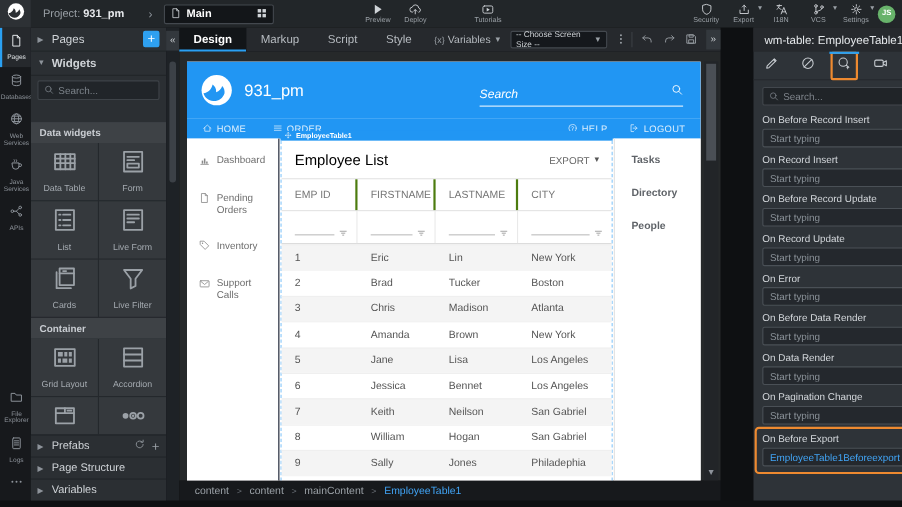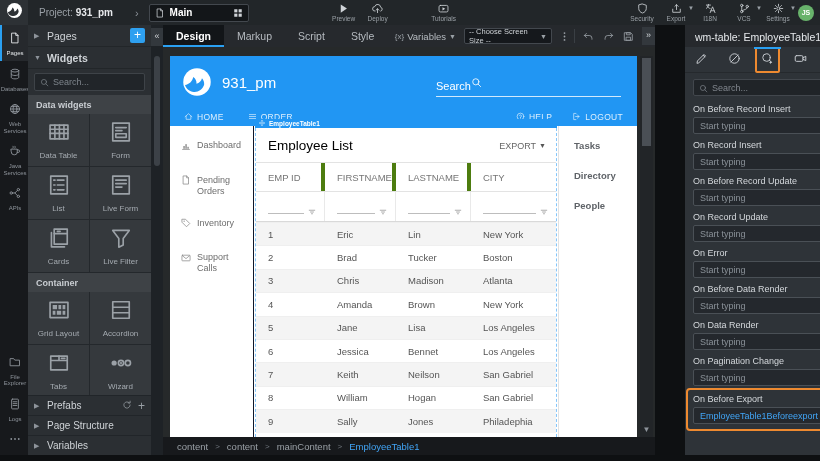--- a/index.html
+++ b/index.html
@@ -97,22 +97,22 @@
   .canvas { position:absolute; left:163px; top:47px; width:492px; height:390px; background:#26292a; }
   .app { position:absolute; left:7px; top:9px; width:467px; height:381px; background:#fff; overflow:hidden; }
   .canvas-scroll { position:absolute; left:477px; top:9px; width:13px; height:381px; background:#222528; }
   .cs-thumb { position:absolute; left:2px; top:2px; width:9px; height:88px; background:#4a4f55; }
   .cs-down { position:absolute; bottom:3px; left:0; width:13px; text-align:center; color:#8d939a; font-size:8px; }
 
   .app-header { height:52px; background:#2196f3; display:flex; align-items:center; padding:0 12px; }
   .app-logo svg { width:30px; height:30px; display:block; }
   .app-title { color:#fff; font-size:15px; margin-left:10px; }
   .app-search { margin-left:auto; margin-right:4px; width:185px; height:30px; display:flex;
-    align-items:flex-end; justify-content:flex-start; padding-bottom:4px;
-    border-bottom:1px solid rgba(255,255,255,.8); color:#fff; cursor:text; }
+    align-items:flex-end; justify-content:space-between; padding-bottom:4px;
+    border-bottom:1px solid rgba(255,255,255,.8); color:#fff; cursor:text;font-style:italic; }
   .app-search .slabel { font-size:11px; }
   .app-search .icon svg { width:11px; height:11px; }
   .app-nav { height:18px; background:#2196f3; display:flex; align-items:center; padding:0 14px; gap:24px; }
   .nav-item { display:flex; align-items:center; gap:4px; color:#ddeffd; font-size:8.5px;
     letter-spacing:.3px; cursor:pointer; white-space:nowrap; }
   .nav-item .icon svg { width:9px; height:9px; }
   .nav-right { margin-left:auto; display:flex; gap:20px; }
 
   .app-side { position:absolute; left:0; top:70px; bottom:0; width:84px; border-right:1px solid #0f172a;
     padding:14px 4px 0 11px; background:#fff; }
@@ -126,21 +126,21 @@
   .widget-tag .icon svg { width:6px; height:6px; }
   .tbl-card { position:absolute; top:9px; left:0; right:0; bottom:0; background:#fff;
     border-left:1px dashed #85c6fa; border-right:1px dashed #85c6fa; }
   .tbl-title-row { display:flex; align-items:center; padding:10px 10px 9px 12px; }
   .tbl-title { font-size:13.5px; color:#000000; }
   .export-btn { margin-left:auto; display:flex; align-items:center; gap:3px; font-size:9px;
     color:#666; cursor:pointer; }
   .export-btn .ecaret { font-size:7px; color:#555; }
   .tbl-head, .filter-row, .trow { display:flex; }
   .tbl-head { border-top:1px solid #e3e3e3; }
-  .th { padding:9px 0 8px 12px; font-size:9.5px; color:#757575; border-right:4px solid #4d7c0f; }
+  .th { padding:9px 0 8px 12px; font-size:9.5px; color:#757575; border-right:2px solid #4d7c0f; }
   .th:last-child { border-right:none; }
   .c0 { width:69px; } .c1 { width:71px; } .c2 { width:75px; } .c3 { flex:1; }
   .filter-row { border-top:1px solid #e3e3e3; border-bottom:1px solid #d9d9d9; }
   .fcell { height:29px; border-right:1px solid #e9e9e9; display:flex; align-items:flex-end;
     padding:0 8px 0 12px; gap:4px; }
   .fcell:last-child { border-right:none; }
   .fline { flex:1; border-bottom:1px solid #bdbdbd; margin-bottom:7px; }
   .fcell .icon { color:#777; margin-bottom:5px; }
   .fcell .icon svg { width:8px; height:8px; display:block; }
   .trow { height:23.4px; align-items:center; font-size:9.5px; color:#555; border-top:1px solid #efefef; cursor:pointer; }
@@ -371,21 +371,21 @@
     <span class="side-caret">▼</span>
     <span style="font-weight:bold">Widgets</span>
   </div>
   <div class="search-wrap">
     <span class="icon" id="side-search-icon"><svg viewBox="0 0 16 16" xmlns="http://www.w3.org/2000/svg">
           <circle cx="7" cy="7" r="4.5" stroke="currentColor" fill="none" stroke-width="1.2" stroke-linecap="round" stroke-linejoin="round"></circle>
           <path d="M10.4 10.4 14 14" stroke="currentColor" fill="none" stroke-width="1.2" stroke-linecap="round" stroke-linejoin="round"></path>
         </svg></span>
     <input placeholder="Search..." style="">
   </div>
-  <div id="widget-sections" style="overflow:hidden;">
+  <div id="widget-sections" style="overflow:hidden;margin-top:16px;">
   <div class="wsec-title">Data widgets</div>
   <div class="tiles">
     <div class="tile">
       <span class="icon"><svg viewBox="0 0 16 16" xmlns="http://www.w3.org/2000/svg">
               <rect x="1.5" y="3" width="13" height="10" stroke="currentColor" fill="none" stroke-width="1.2" stroke-linecap="round" stroke-linejoin="round"></rect>
               <path d="M1.5 6h13M1.5 9h13M5 3v10M8.3 3v10M11.6 3v10" stroke="currentColor" fill="none" stroke-width="1.2" stroke-linecap="round" stroke-linejoin="round"></path>
             </svg></span>
           <span class="tile-label">Data Table</span>
     </div>
     <div class="tile">

